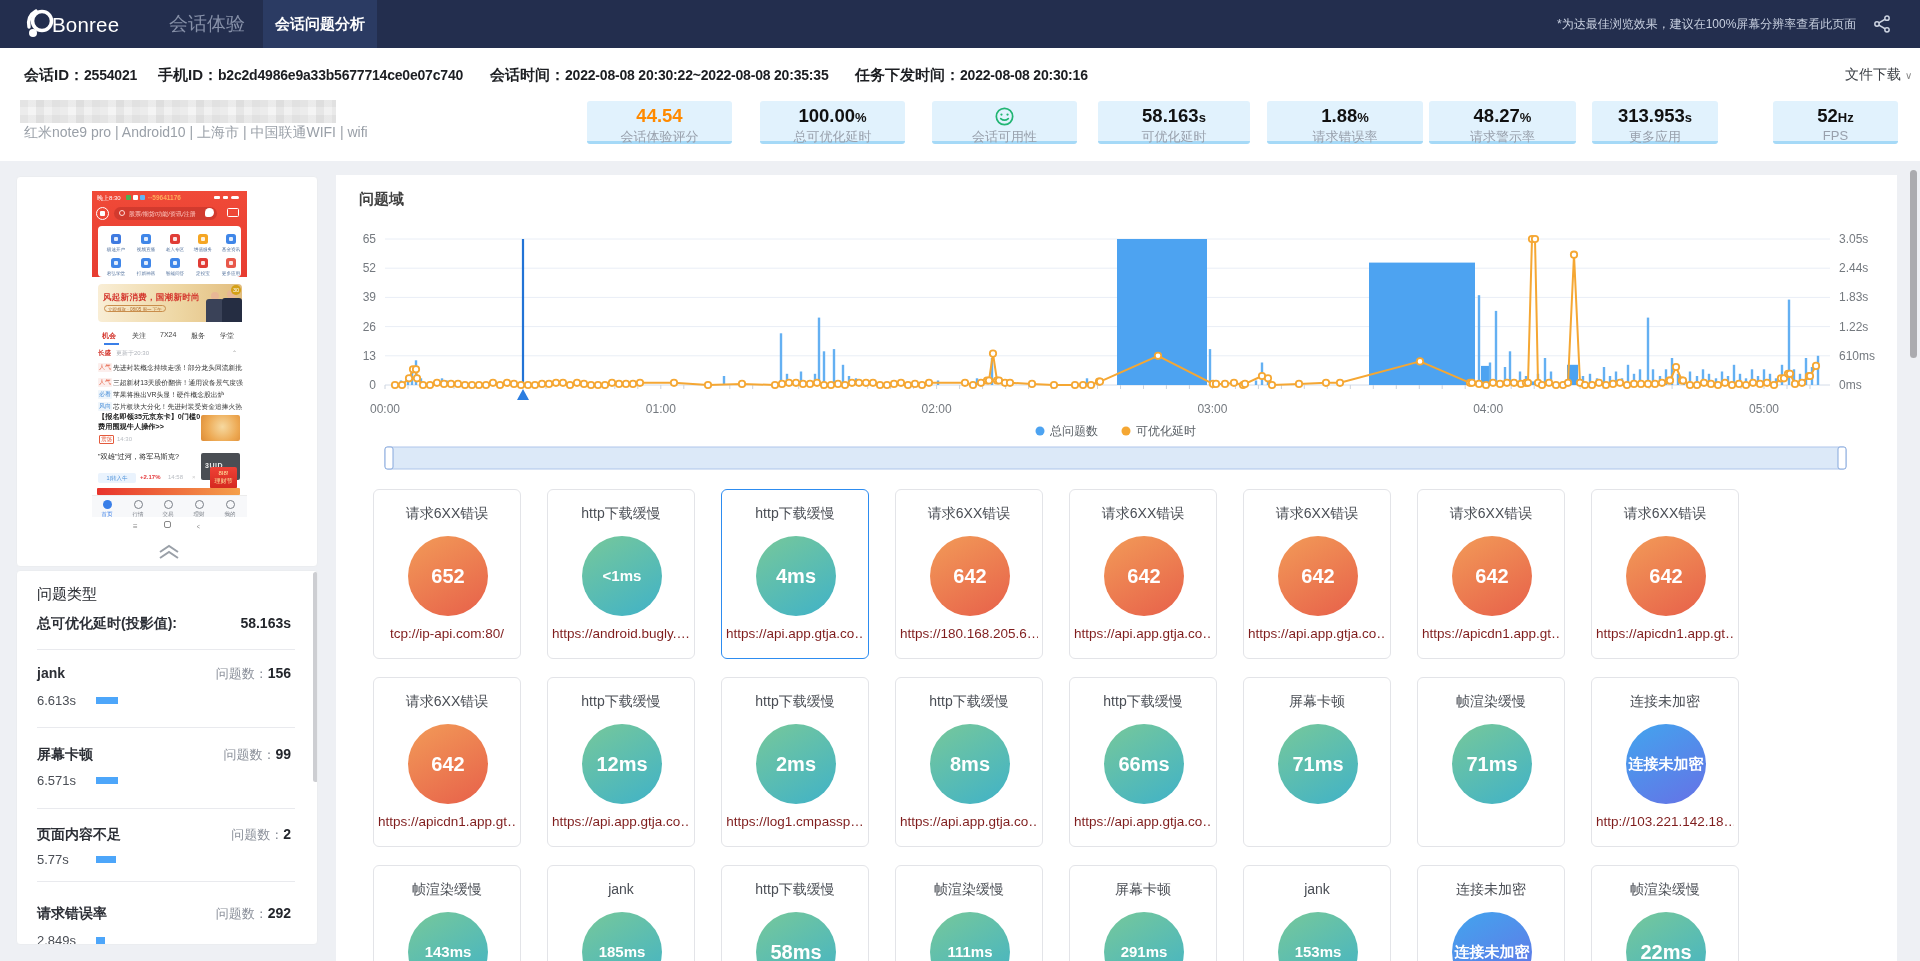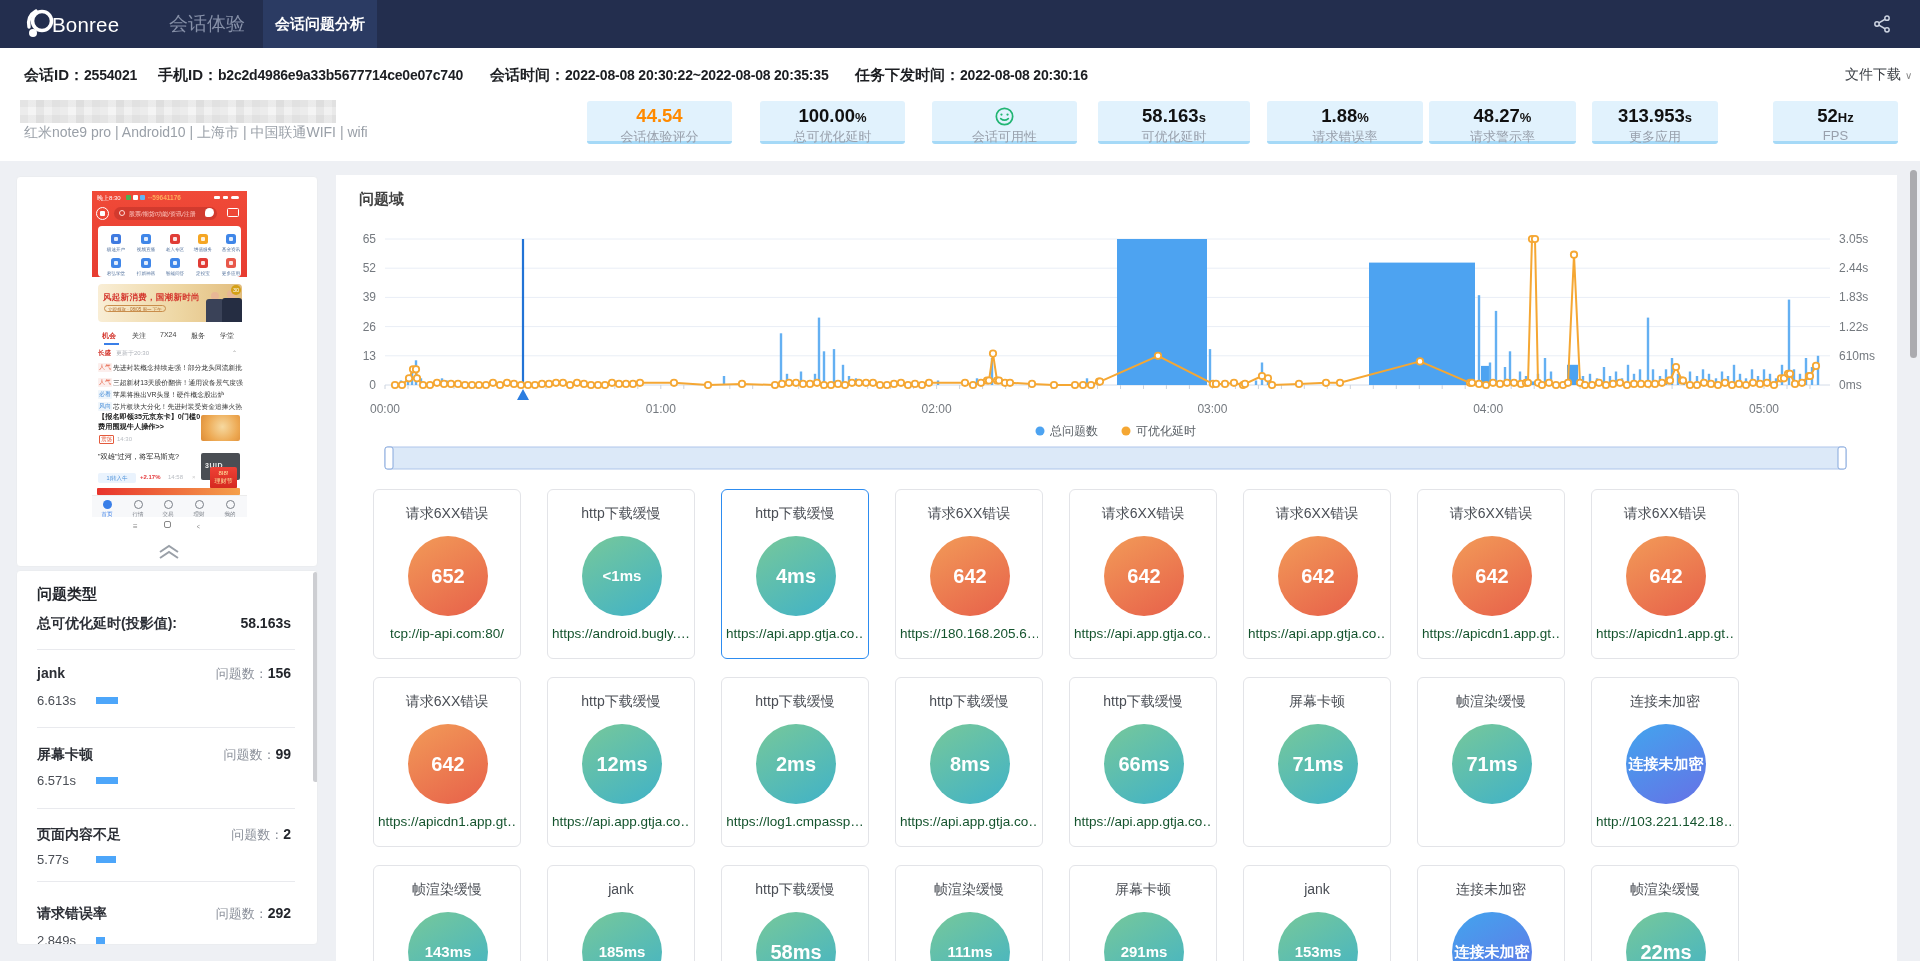--- a/index.html
+++ b/index.html
@@ -8,21 +8,21 @@
 #whitebar {position:absolute;left:0;top:48px;width:1920px;height:113px;background:#fff}
 .chip {position:absolute;top:53px;height:43px;background:#e1f2fd;border-bottom:3px solid #a5d9f7;border-radius:3px;text-align:center}
 .cv {font-size:18.5px;font-weight:bold;color:#111;margin-top:4px;letter-spacing:0}
 .cv i {font-style:normal;font-size:13px}
 .cl {font-size:13px;color:#98a0ac;margin-top:1px}
 .lcard {position:absolute;left:16px;width:302px;background:#fff;border-radius:4px;border:1px solid #ebedf0}
 #main {position:absolute;left:336px;top:175px;width:1561px;height:786px;background:#fff}
 .pcard {position:absolute;width:148px;height:170px;background:#fff;border:1px solid #e3e4e8;border-radius:6px;text-align:center}
 .ct {font-size:14px;color:#4a4e55;margin-top:15px}
 .cc {position:absolute;left:34px;top:46px;width:80px;height:80px;border-radius:50%;color:#fff;line-height:80px;font-weight:700}
-.curl {position:absolute;left:4px;right:4px;top:136px;font-size:13.5px;color:#14532d;white-space:nowrap;overflow:hidden}
+.curl {position:absolute;left:4px;right:4px;top:136px;font-size:13.5px;color:#7f1d1d;white-space:nowrap;overflow:hidden}
 .sep {position:absolute;left:20px;width:258px;height:1px;background:#e9eaee}
 .pname {position:absolute;left:20px;font-size:14px;font-weight:bold;color:#2c2f36}
 .pcnt {position:absolute;right:26px;font-size:13px;color:#8a8f99}
 .pcnt b {color:#23262c;font-size:14px}
 .ptime {position:absolute;left:20px;font-size:13px;color:#4a4e55}
 .pbar {position:absolute;left:79px;height:7px;background:#4da6fa}
 #phone {position:absolute;left:75px;top:14px;width:155px;height:350px;background:#fff}
 .plab {position:absolute;width:28px;text-align:center;font-size:4.6px;color:#51709c;white-space:nowrap;overflow:hidden}
 .ptab {position:absolute;top:140px;font-size:7px;color:#444}
 .ib {position:absolute;top:18px;font-size:15px;font-weight:bold;color:#1c1e22}
@@ -32,20 +32,21 @@
 <div id="root">
 <div id="nav">
   <div style="position:absolute;left:25px;top:7px"><svg width="30" height="34" viewBox="0 0 30 34">
           <circle cx="17" cy="14" r="9.5" fill="none" stroke="#fff" stroke-width="3.6"></circle>
           <circle cx="8" cy="26" r="4" fill="#fff"></circle>
           <path d="M4 20 Q2 9 11 4" stroke="#fff" stroke-width="3.4" fill="none" stroke-linecap="round"></path>
         </svg></div>
   <div style="position:absolute;left:52px;top:13px;font-size:20.5px;color:#fff;letter-spacing:0.2px">Bonree</div>
   <div style="position:absolute;left:155px;top:0;width:90px;height:48px;line-height:48px;text-align:right;font-size:19px;color:#8690a8">会话体验分析</div>
   <div style="position:absolute;left:263px;top:0;width:114px;height:48px;line-height:48px;text-align:center;font-size:15px;font-weight:bold;color:#fff;background:#2b3b63">会话问题分析</div>
+  <div style="position:absolute;left:1557px;top:0;height:48px;line-height:48px;font-size:12px;color:#c8d0e0">*为达最佳浏览效果，建议在100%屏幕分辨率查看此页面</div>
   <div style="position:absolute;left:1872px;top:14px"><svg width="20" height="20" viewBox="0 0 24 24" fill="none" stroke="#cdd4e2" stroke-width="1.8">
           <circle cx="18" cy="5" r="2.6"></circle>
           <circle cx="6" cy="12" r="2.6"></circle>
           <circle cx="18" cy="19" r="2.6"></circle>
           <line x1="8.3" y1="10.7" x2="15.7" y2="6.3"></line>
           <line x1="8.3" y1="13.3" x2="15.7" y2="17.7"></line>
         </svg></div>
 </div>
 <div id="whitebar">
   <div class="ib" style="left:24px">会话ID：<span class="ibv">2554021</span></div>
@@ -208,21 +209,21 @@
   <div style="position:absolute;left:41px;top:331px;font-size:8px;color:#888">≡</div>
   <div style="position:absolute;left:72px;top:330px;width:7px;height:7px;border:1.2px solid #888;border-radius:2px;box-sizing:border-box"></div>
   <div style="position:absolute;left:104px;top:331px;font-size:8px;color:#888;transform:scaleX(0.7)">&lt;</div>
 </div>
   <div style="position:absolute;left:139px;top:367px"><svg width="26" height="16" viewBox="0 0 26 16" fill="none" stroke="#9aa0a8" stroke-width="2">
           <path d="M4 14 L13 8 L22 14"></path>
           <path d="M4 8 L13 2 L22 8"></path>
         </svg></div>
 </div>
 <div class="lcard" style="top:570px;height:375px;overflow:hidden">
-  <div style="position:absolute;left:20px;top:14px;font-size:15px;font-weight:bold;color:#23262c">问题类型</div>
+  <div style="position:absolute;left:20px;top:14px;font-size:15px;font-weight:normal;color:#23262c">问题类型</div>
   <div style="position:absolute;left:20px;top:44px;font-size:14px;font-weight:bold;color:#2c2f36">总可优化延时(投影值):</div>
   <div style="position:absolute;right:26px;top:44px;font-size:14px;font-weight:bold;color:#23262c">58.163s</div>
   <div class="sep" style="top:78px"></div>
       <div class="pname" style="top:94px">jank</div>
       <div class="pcnt" style="top:94px"><span>问题数：</span><b>156</b></div>
       <div class="ptime" style="top:122px">6.613s</div>
       <div class="pbar" style="top:126px;width:22px"></div>
       <div class="sep" style="top:156px"></div>
       <div class="pname" style="top:175px">屏幕卡顿</div>
       <div class="pcnt" style="top:175px"><span>问题数：</span><b>99</b></div>

